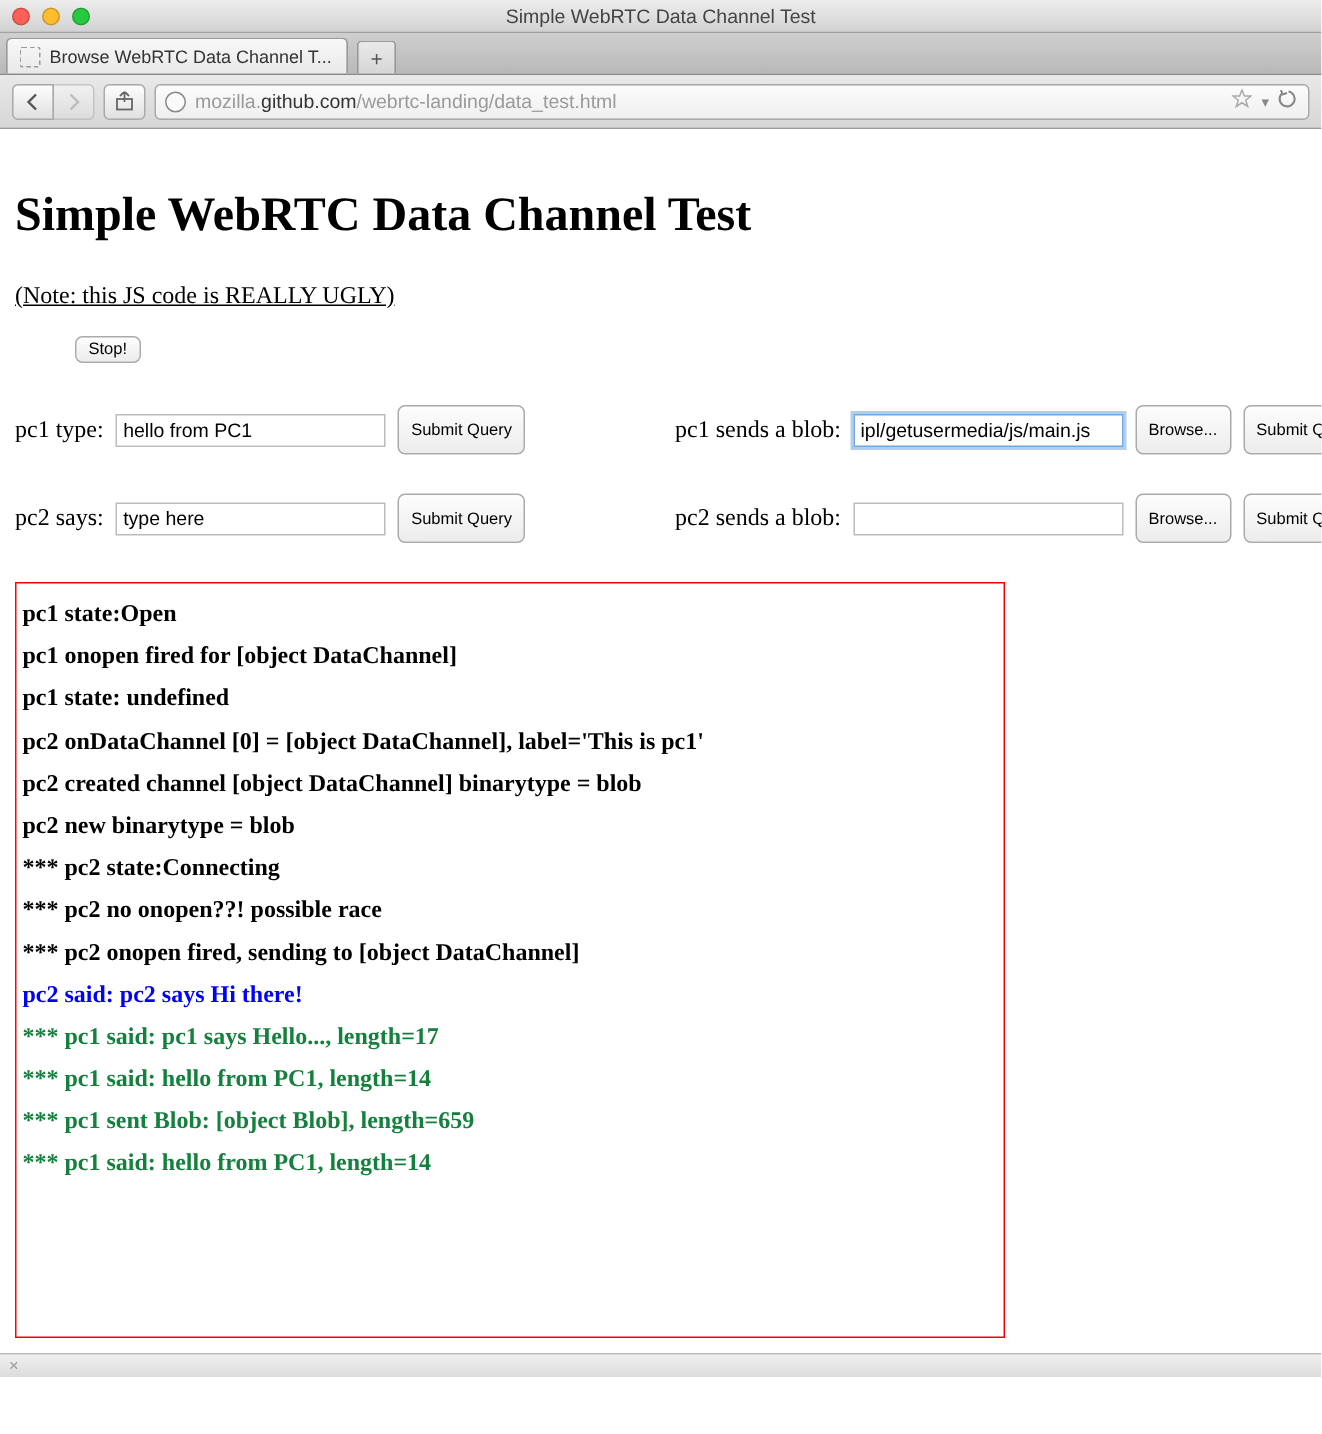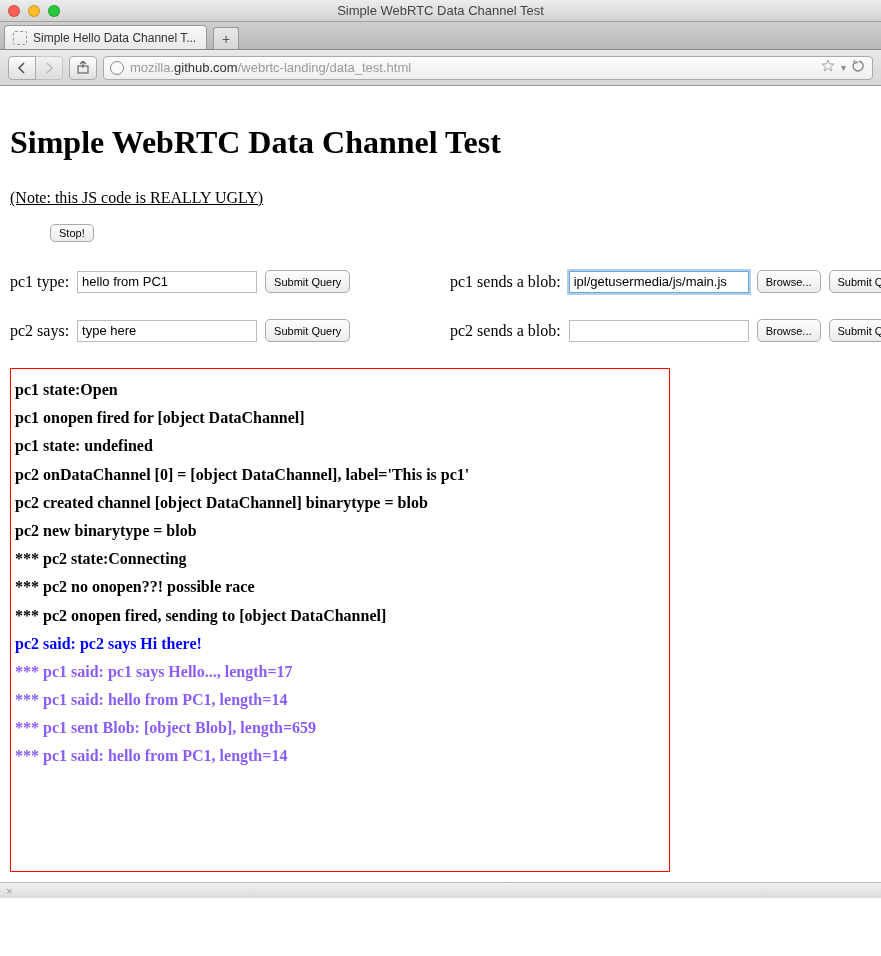--- a/index.html
+++ b/index.html
@@ -180,40 +180,40 @@
       background: #fff;
     }
     .txt.selected {
       border: 1px solid #6fa8dc;
       outline: 2px solid rgba(100,160,220,0.5);
     }
     .btn {
       font-family: "Lucida Grande", Arial, sans-serif;
       font-size: 11px;
       padding: 2px 8px;
-      height: 23px;
+      height: 33px;
       border: 1px solid #aaa;
       border-radius: 5px;
       background: linear-gradient(#fdfdfd,#ececec);
       white-space: nowrap;
     }
     .logbox {
       border: 1px solid #ff0000;
       width: 660px;
       height: 504px;
       overflow-y: scroll;
       padding: 2px 4px;
       font-size: 16px;
       line-height: 1.2;
       position: relative;
       font-weight: bold;
     }
     .logbox p { margin: 9px 0; }
     .logbox .blue { color: #0000ff; }
-    .logbox .red { color: #8b5cf6; }
+    .logbox .red { color: #15803d; }
     
     .statusbar {
       height: 16px;
       background: linear-gradient(#f0f0f0,#dcdcdc);
       border-top: 1px solid #bbb;
       display: flex;
       align-items: center;
       padding: 0 6px;
       color: #999;
       font-size: 11px;
@@ -235,21 +235,21 @@
     <div class="tl tl-close"></div>
     <div class="tl tl-min"></div>
     <div class="tl tl-max"></div>
   </div>
   <div class="window-title">Simple WebRTC Data Channel Test</div>
 </div>
 
 <div class="tabbar">
   <div class="tab">
     <div class="favicon"></div>
-    <span>Simple Hello Data Channel T...</span>
+    <span>Browse WebRTC Data Channel T...</span>
   </div>
   <div class="newtab">
     <span>+</span>
   </div>
 </div>
 
 <div class="navtoolbar">
   <div class="navgroup">
     <div class="navbtn back">
       <svg viewBox="0 0 12 12">

